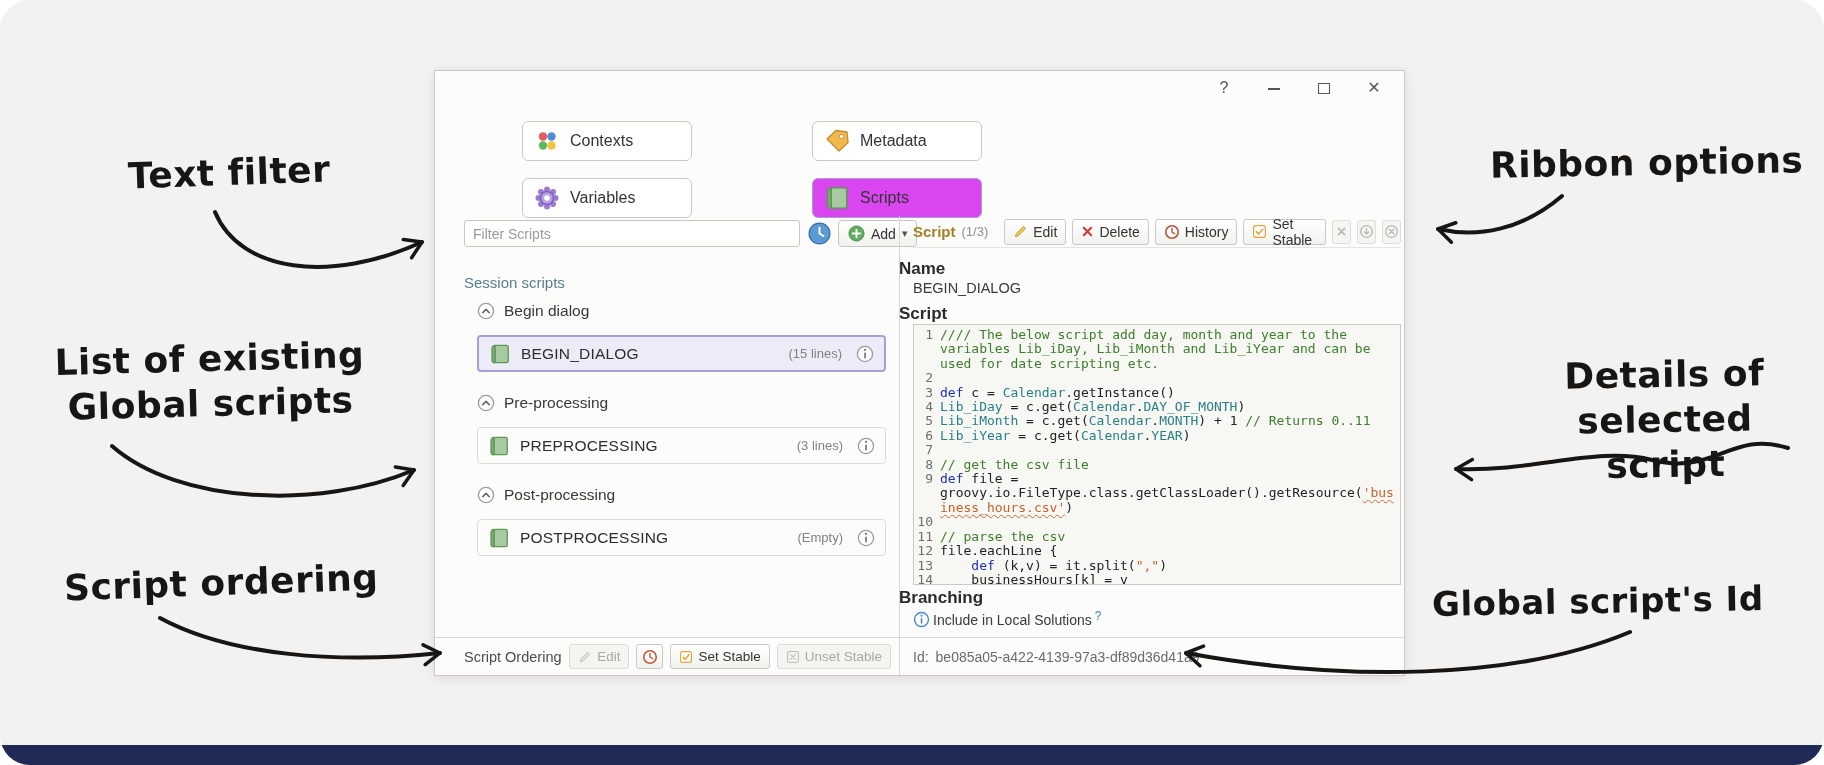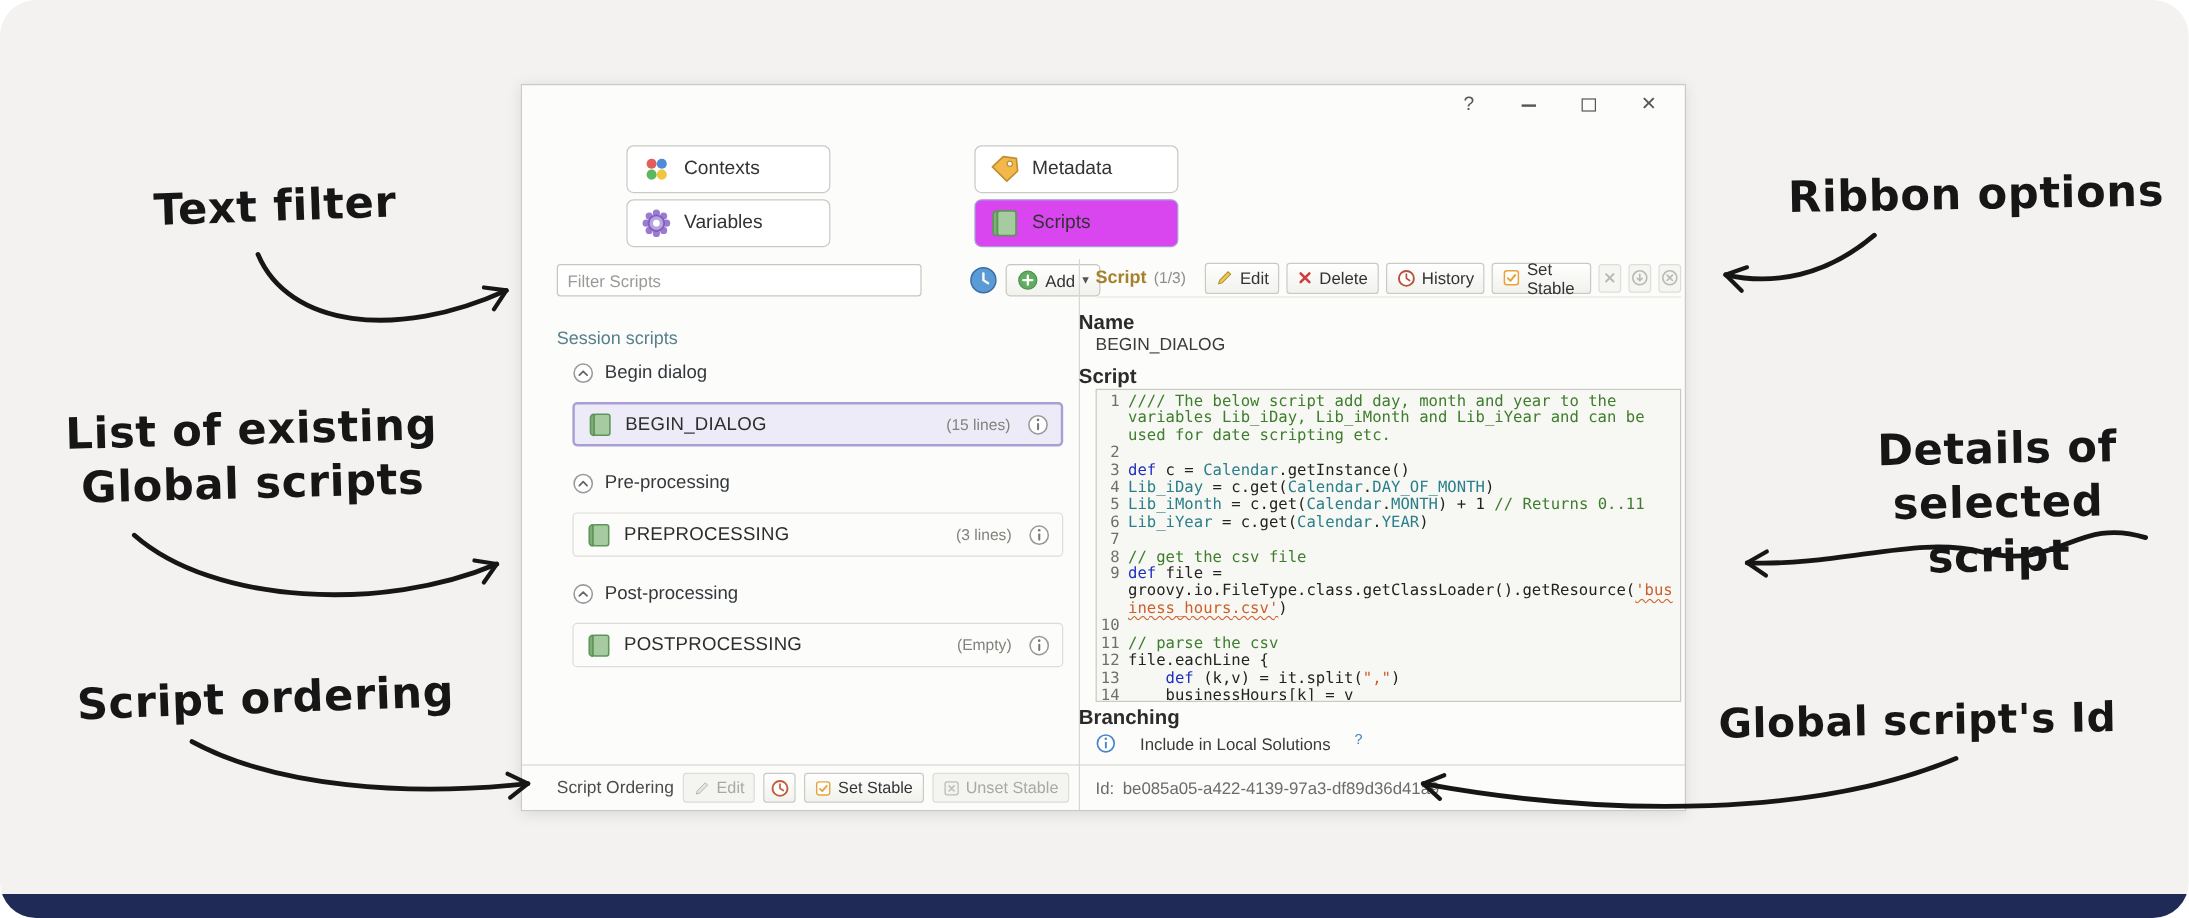--- a/index.html
+++ b/index.html
@@ -10,28 +10,28 @@
   
   .window { position:absolute; left:434px; top:70px; width:971px; height:606px; background:#fcfcfb;
             border:1px solid #c9c9c6; box-shadow:0 2px 12px rgba(0,0,0,.10); }
   .titlebar { position:absolute; top:0; left:0; right:0; height:34px; display:flex; justify-content:flex-end;
               align-items:center; gap:30px; padding-right:20px; color:#555; font-size:16px; }
   .tb-btn { width:20px; text-align:center; cursor:default; line-height:20px; }
   .min-glyph { display:inline-block; width:12px; border-top:2px solid #555; vertical-align:middle; }
   .max-glyph { display:inline-block; width:12px; height:11px; border:1.6px solid #555; vertical-align:middle; }
 
   
-  .ribbon-col { position:absolute; width:170px; display:flex; flex-direction:column; gap:5px; top:50px; }
+  .ribbon-col { position:absolute; width:170px; display:flex; flex-direction:column; gap:17px; top:50px; }
   .col1 { left:87px; } .col2 { left:377px; } .col3 { left:679px; }
   .rb { height:40px; border:1px solid #c9c9c6; border-radius:6px; background:#fff; display:flex; align-items:center;
         gap:10px; padding:0 11px; font-size:16px; color:#333; }
   .rb.selected { background:#d946ef; border-color:#a79ed6; }
 
   
-  .filter-input { position:absolute; left:29px; top:149px; width:304px; height:27px; border:1px solid #c6c6c2;
+  .filter-input { position:absolute; left:29px; top:149px; width:336px; height:27px; border:1px solid #c6c6c2;
                   border-radius:3px; font-size:14px; padding:0 8px; color:#3b82f6; background:#fff;
                   font-family:"Liberation Sans",sans-serif; }
   .filter-input::placeholder { color:#9a9a96; }
   .round-btn { position:absolute; left:372px; top:150px; width:25px; height:25px; border:none; background:transparent; }
   .add-btn { position:absolute; left:403px; top:149px; height:27px; display:flex; align-items:center; gap:6px;
              padding:0 9px; border:1px solid #c6c6c2; border-radius:4px; background:linear-gradient(#ffffff,#f1f1ed);
              font-size:14px; color:#333; }
   .session-title { position:absolute; left:29px; top:203px; font-size:15px; color:#567f8e; }
   .group-header { position:absolute; left:42px; display:flex; align-items:center; gap:9px; font-size:15.5px; color:#35393c; }
   .gh1 { top:231px; } .gh2 { top:323px; } .gh3 { top:415px; }
@@ -76,21 +76,21 @@
   .code-line { display:flex; }
   .ln { width:24px; min-width:24px; text-align:right; padding-right:7px; color:#6e6e6a; line-height:14.4px; }
   .lt { flex:1; white-space:pre-wrap; word-break:break-word; color:#222; line-height:14.4px; }
   .tok-c { color:#3e7d2c; }
   .tok-k { color:#1d2fbd; }
   .tok-t { color:#2a7f8a; }
   .tok-s { color:#cc5f2a; }
   .tok-su { color:#cc5f2a; text-decoration:underline wavy #d06c3a 1px; text-underline-offset:2px; }
   .tok-p { color:#222; }
 
-  .include-row { position:absolute; left:478px; top:540px; display:flex; align-items:center; gap:20px;
+  .include-row { position:absolute; left:478px; top:540px; display:flex; align-items:center; gap:3px;
                  font-size:14px; color:#3a3a3a; }
   .q-link { color:#3b7fc4; font-size:12px; position:relative; top:-4px; }
 
   
   .ic { display:inline-flex; align-items:center; justify-content:center; }
   svg { display:block; }
 
   
   .anno { position:absolute; color:#161616; font-weight:700; font-size:36px; letter-spacing:.5px;
           font-family:"DejaVu Sans",sans-serif; line-height:1.25; white-space:nowrap; }

